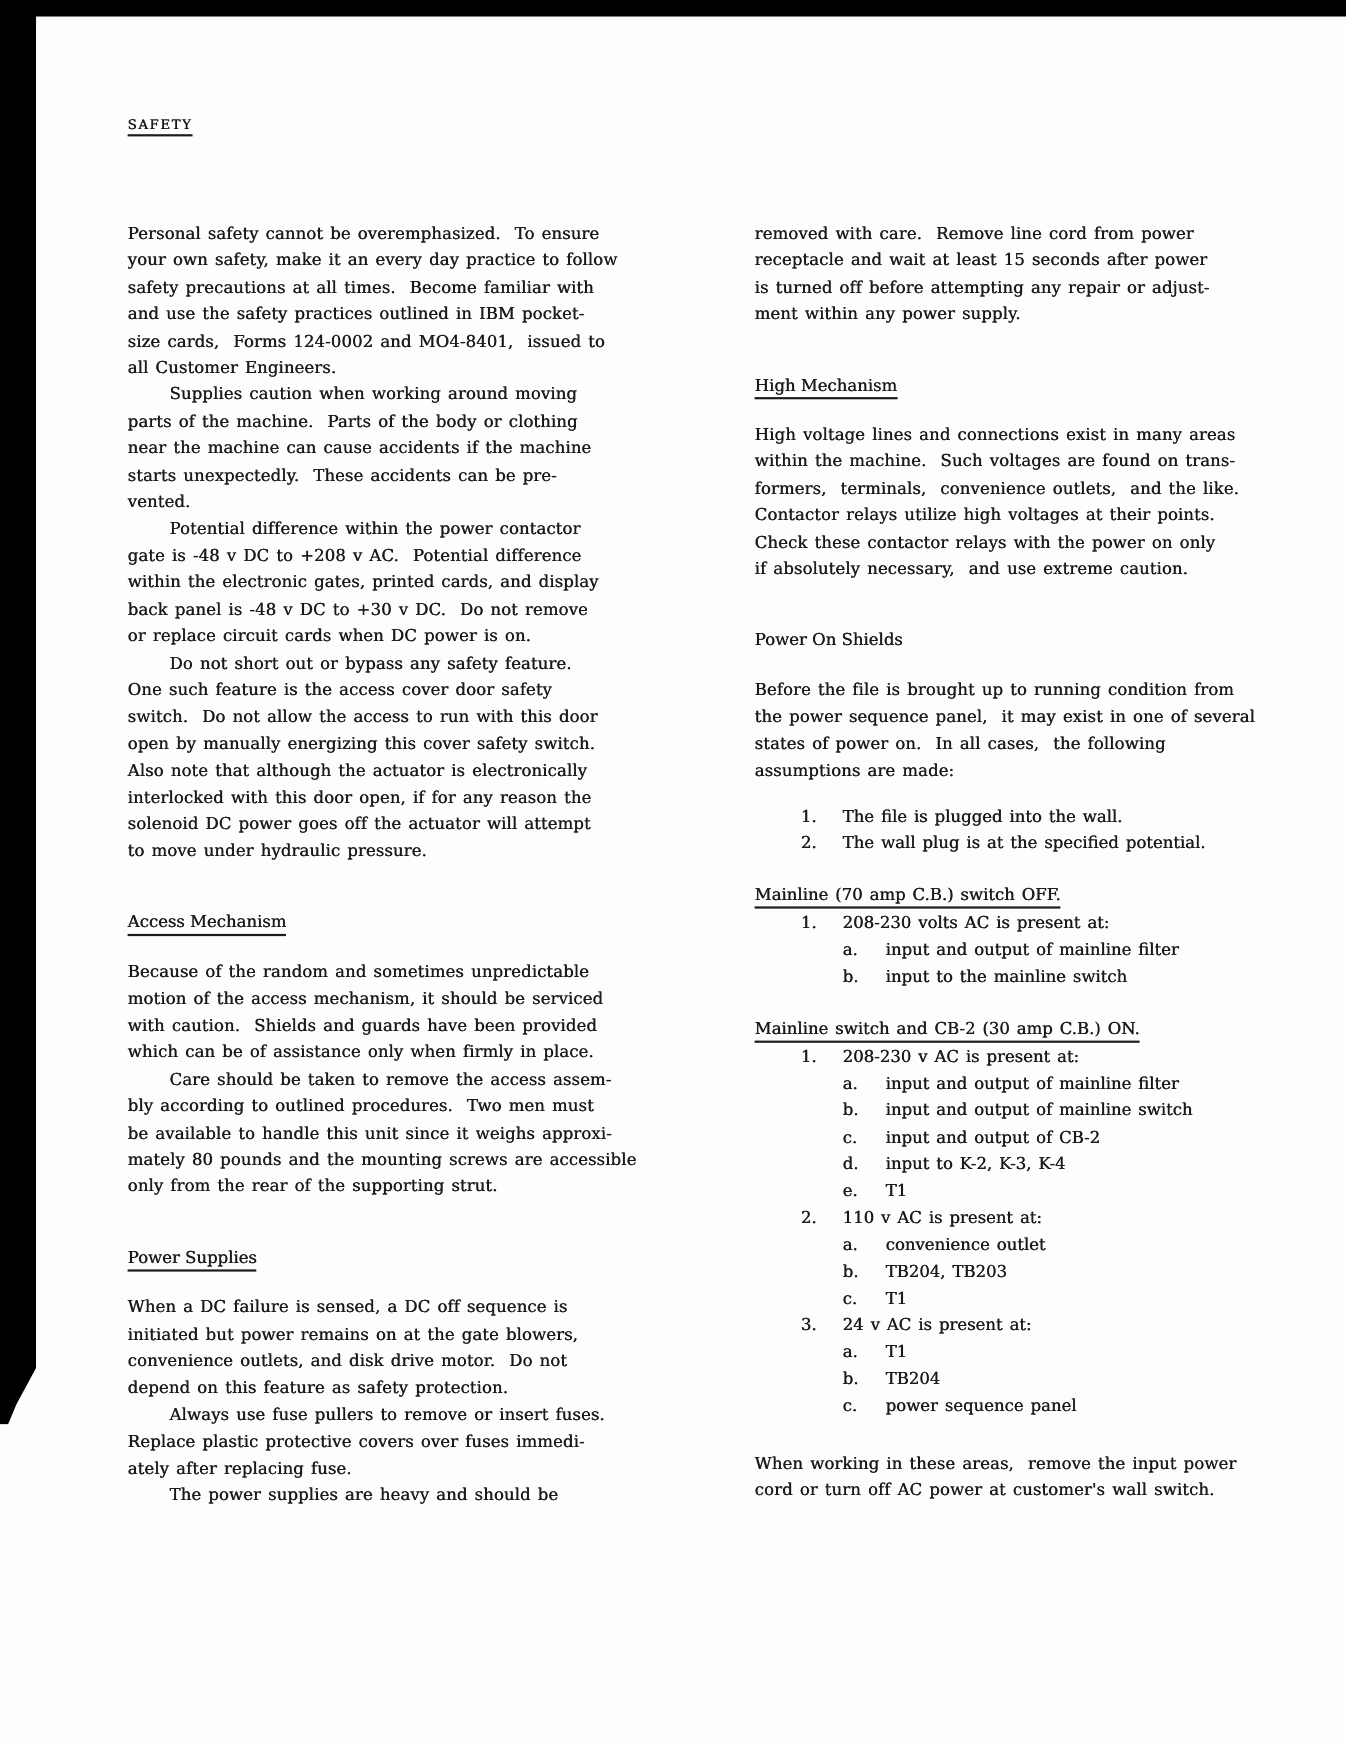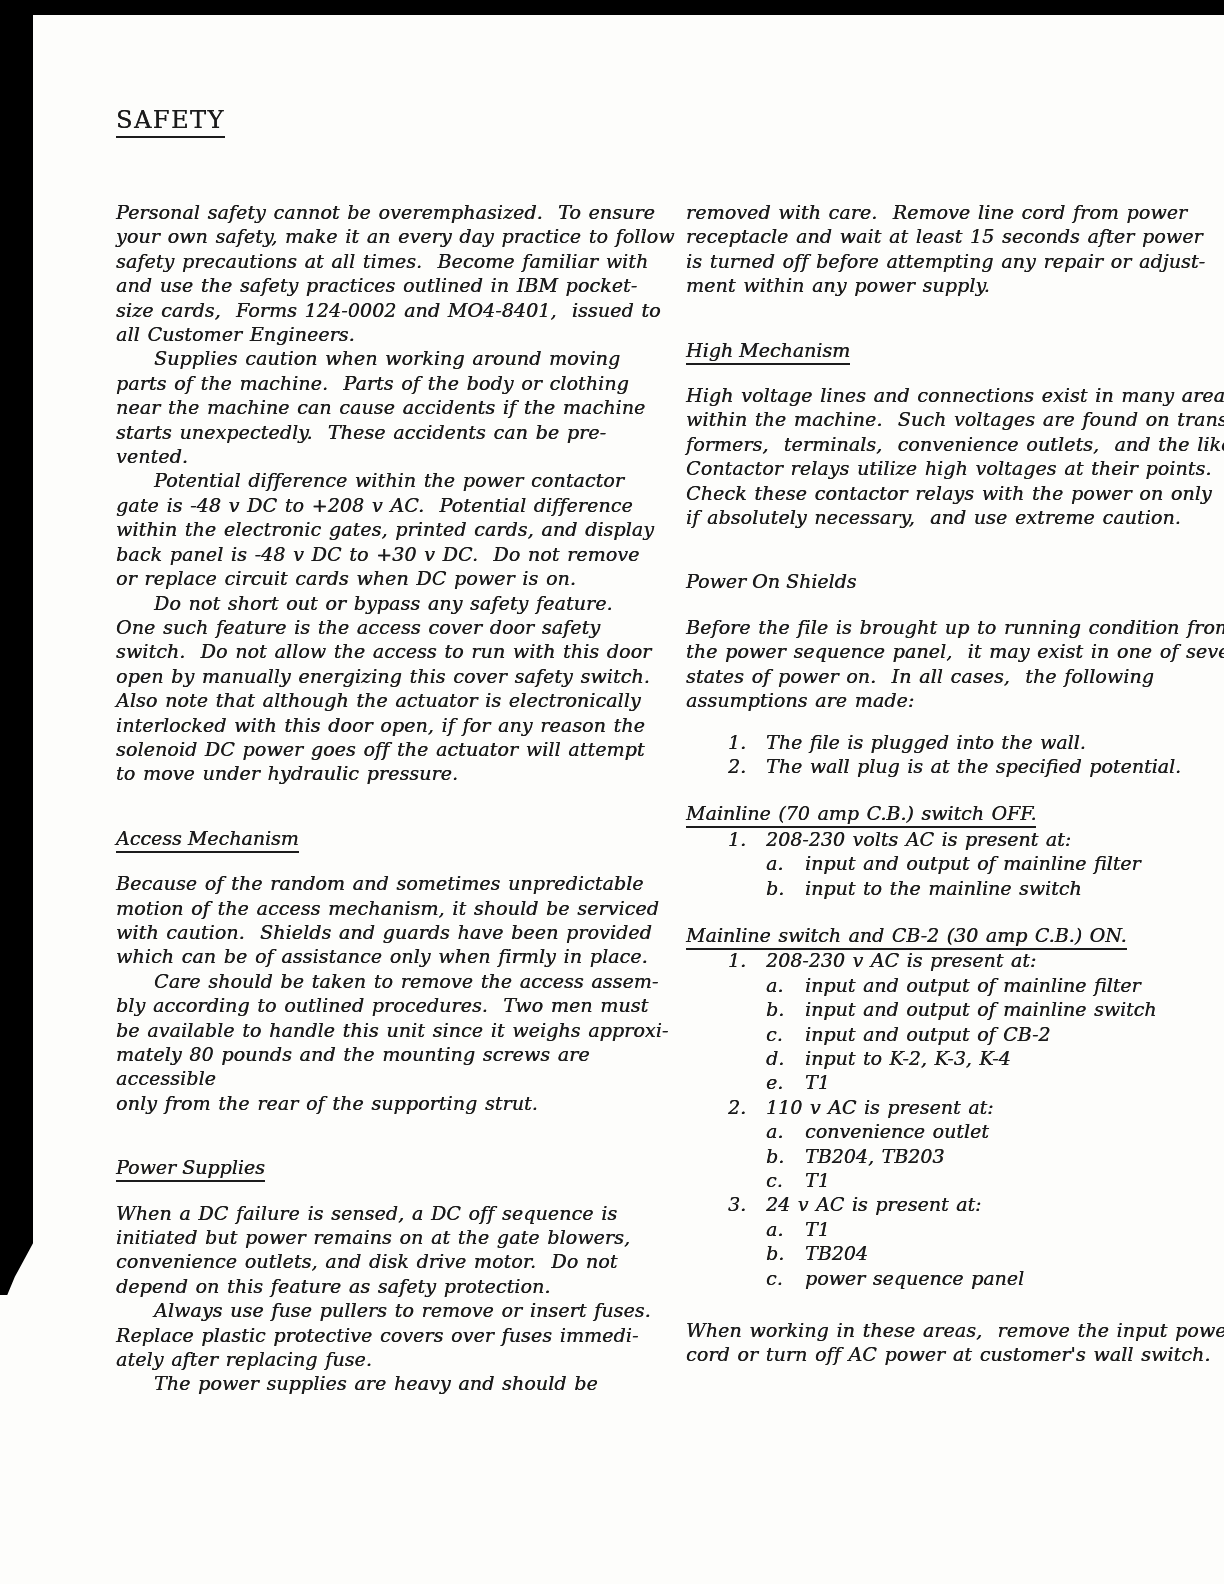--- a/index.html
+++ b/index.html
@@ -15,29 +15,28 @@
     position:absolute; left:0; top:0;
     width:1224px; height:15px; background:#000;
   }
   .edge-left {
     position:absolute; left:0; top:0;
     width:33px; height:1295px; background:#000;
     clip-path: polygon(0 0, 100% 0, 100% 96%, 45% 98.6%, 22% 100%, 0 100%);
   }
   .title {
     position:absolute; left:116px; top:106px;
-    font-size:24px; letter-spacing:1.5px;
+    font-size:12px; letter-spacing:1.5px;
     text-shadow:0.35px 0 0 currentColor;
   }
   .ul { border-bottom:2px solid #1c1c1c; padding-bottom:2px; }
   .col {
     position:absolute; top:200px; width:572px;
-    font-size:19px; line-height:24.4px;
+    font-size:15px; line-height:24.4px;
     text-shadow:0.35px 0 0 currentColor;
-    font-style:italic;
   }
   #col-left  { left:116px; }
   #col-right { left:686px; }
   .para { margin:0; white-space:pre-wrap; word-spacing:1.5px; letter-spacing:0.1px; }
   .para.indent { text-indent:38px; }
   .heading { margin:40px 0 21px; }
   .list-heading { margin:23px 0 0; word-spacing:1.5px; }
   .list { margin:17px 0 0; }
   .list-heading + .list { margin-top:1px; }
   .list + .para { margin-top:28px; }

